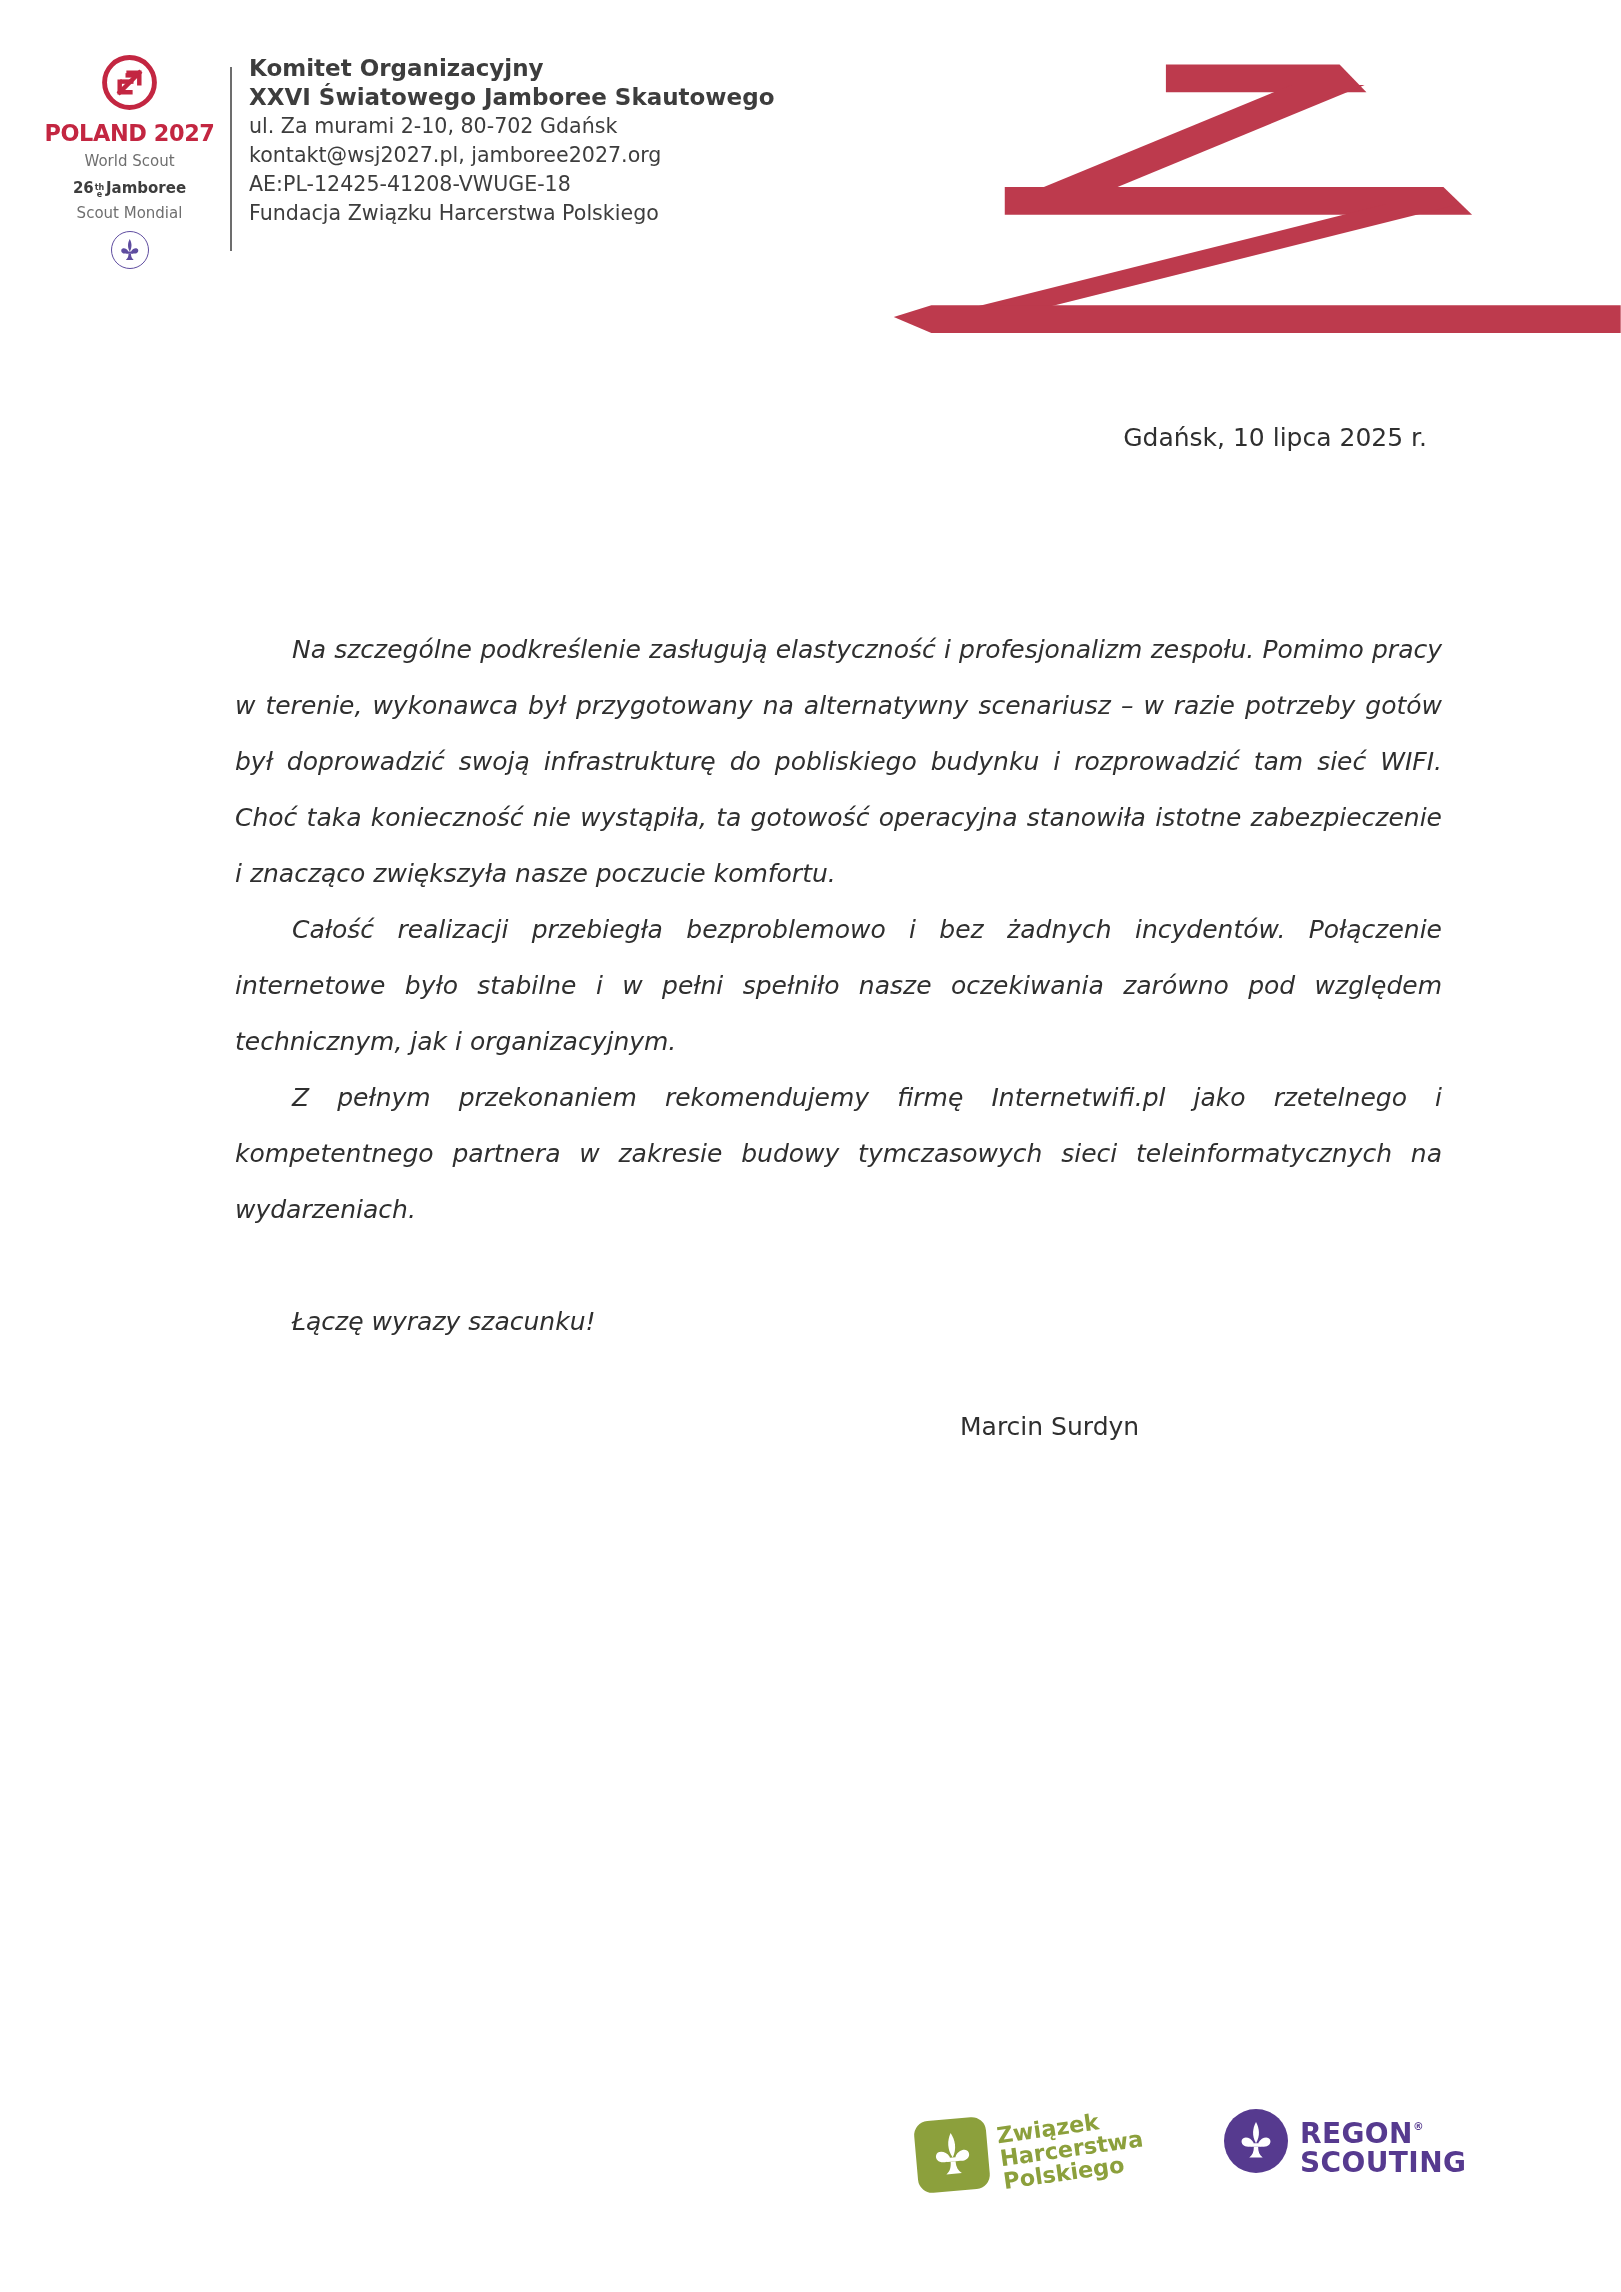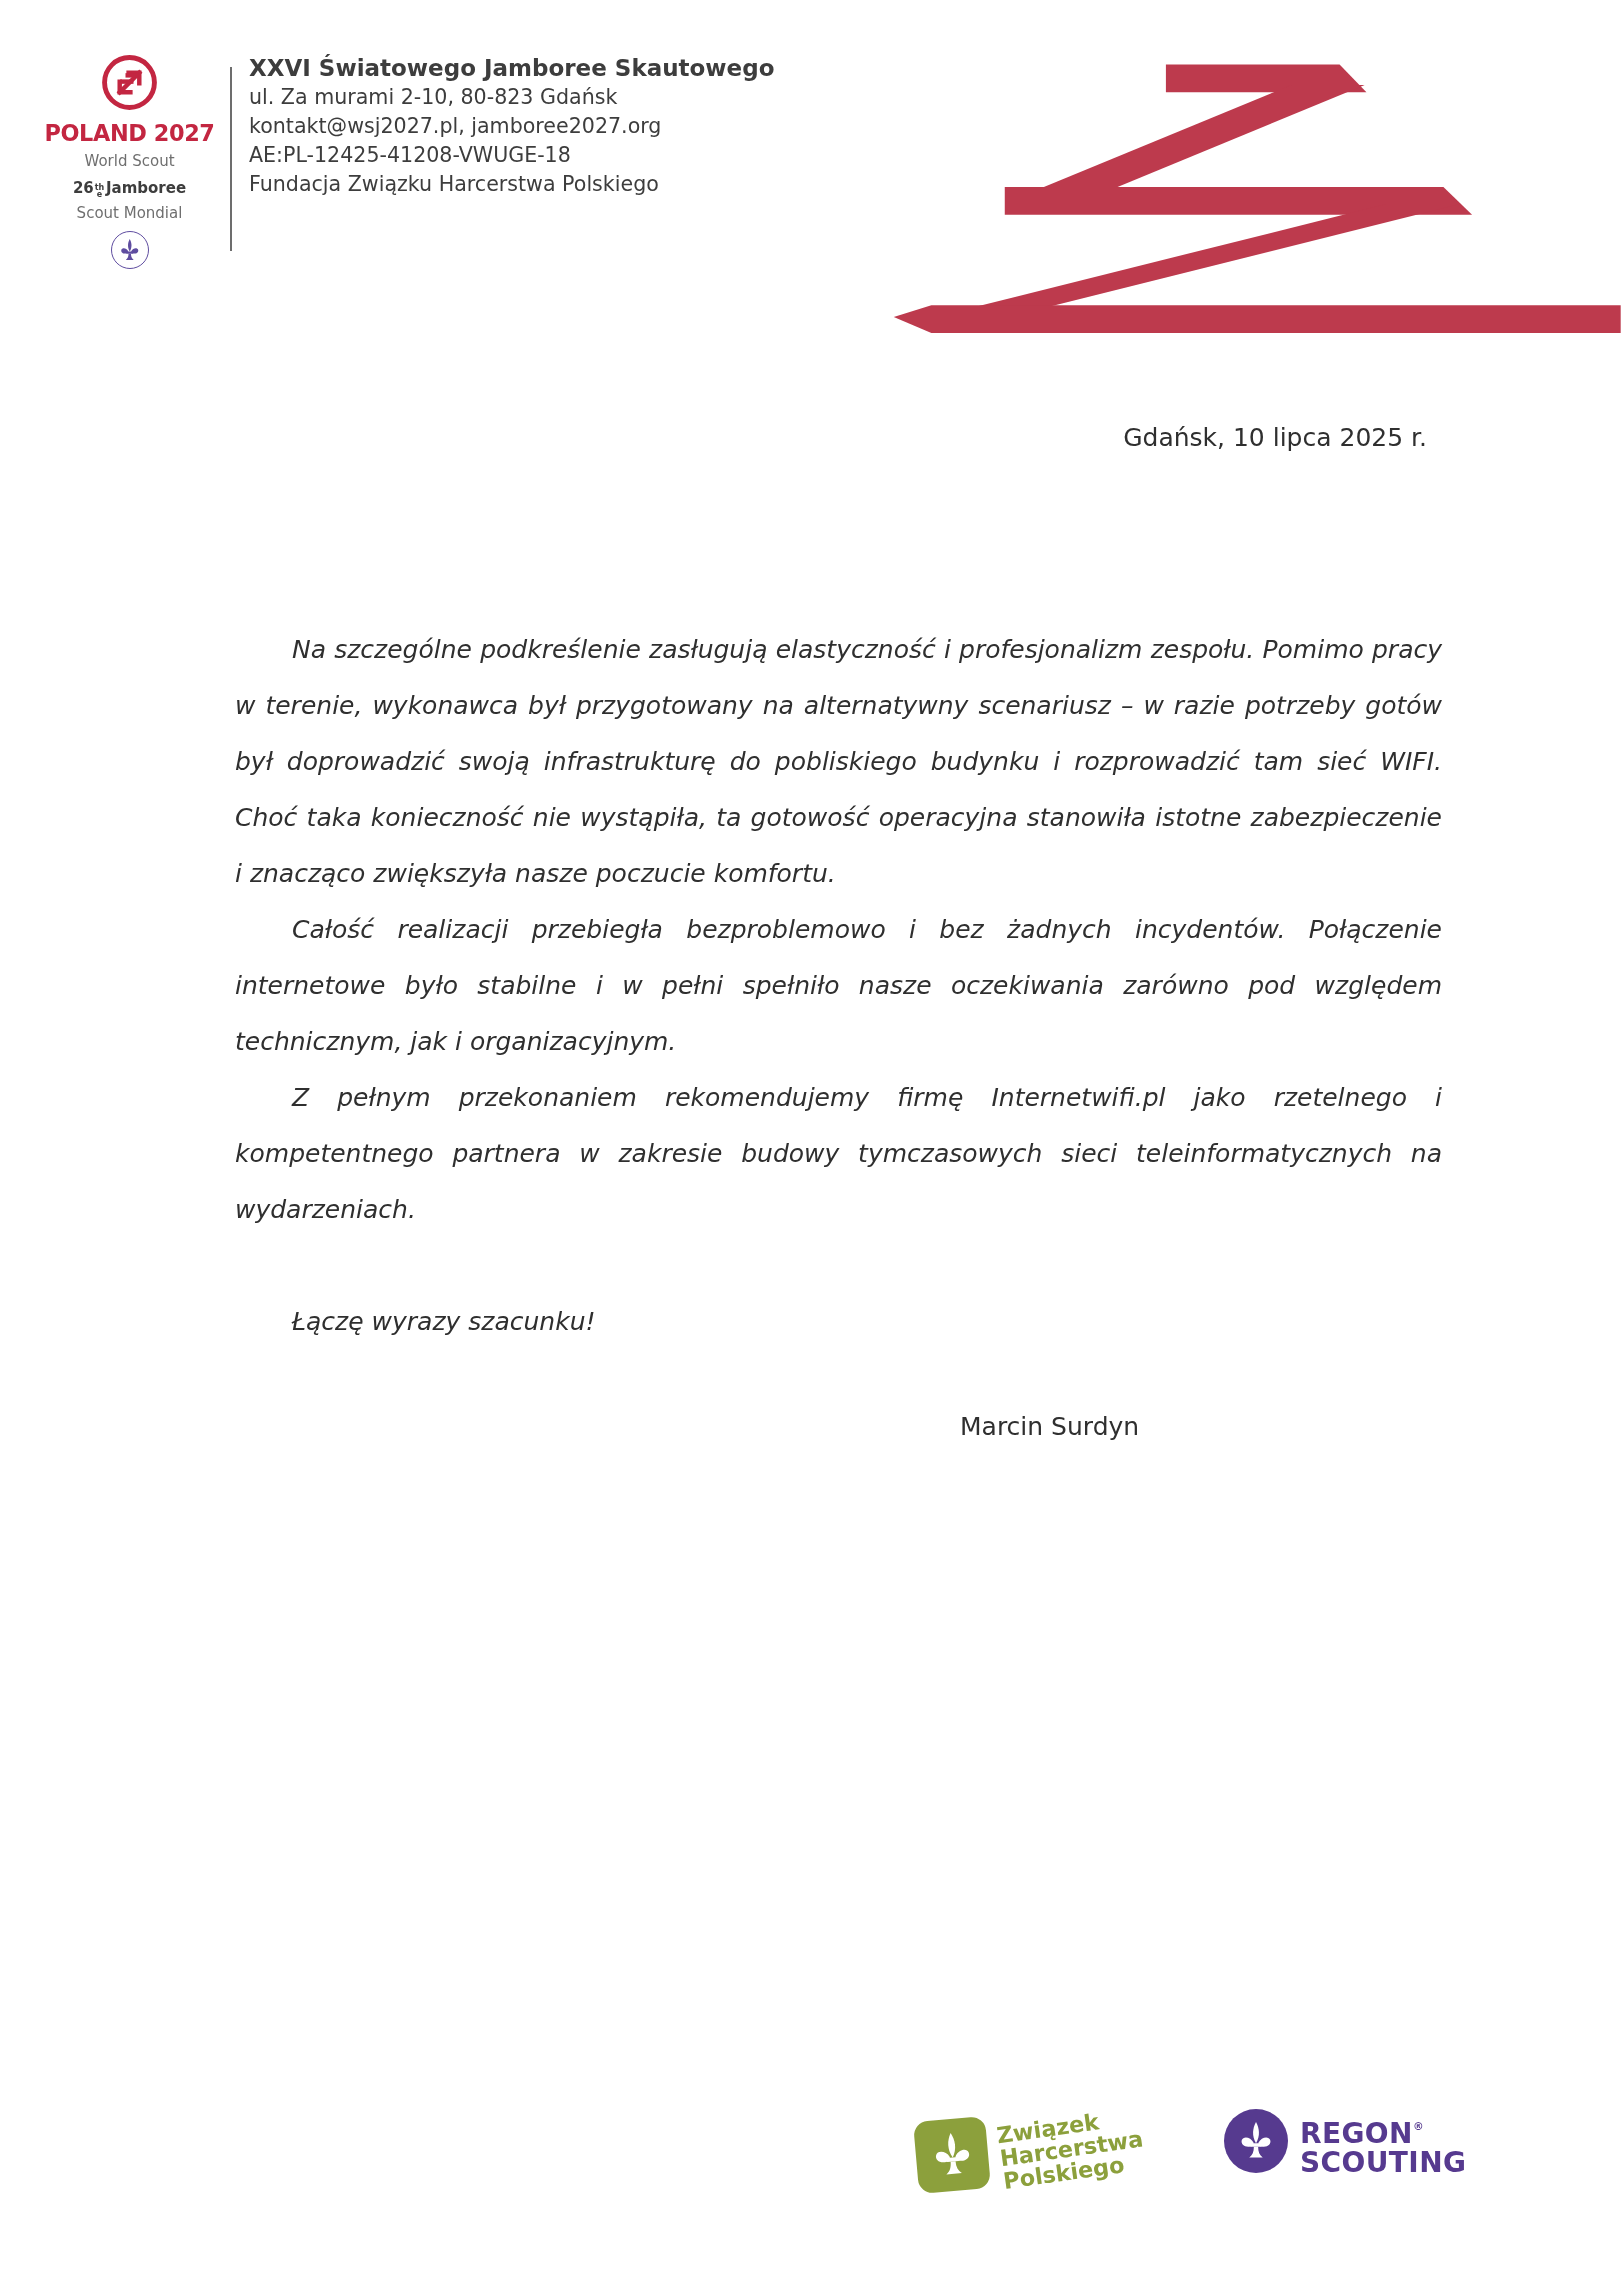--- a/index.html
+++ b/index.html
@@ -89,22 +89,23 @@
     <span class="logo-fleur">
       <svg width="21.5" height="23" viewBox="0 0 100 110" fill="#5F4DA0">
           <use href="#fleur"></use>
         </svg>
     </span>
   </div>
 
   <div class="header-divider"></div>
 
   <div class="org-block">
+    <div class="org-line bold">Komitet Organizacyjny</div>
     <div class="org-line bold">XXVI Światowego Jamboree Skautowego</div>
-    <div class="org-line">ul. Za murami 2-10, 80-823 Gdańsk</div>
+    <div class="org-line">ul. Za murami 2-10, 80-702 Gdańsk</div>
     <div class="org-line">kontakt@wsj2027.pl, jamboree2027.org</div>
     <div class="org-line">AE:PL-12425-41208-VWUGE-18</div>
     <div class="org-line">Fundacja Związku Harcerstwa Polskiego</div>
   </div>
 
   <svg class="zigzag" width="1621" height="376" viewBox="0 0 1810 420">
     <polygon points="1302,72 1496,72 1526,103 1302,103"></polygon>
     <polygon points="1442,95 1524,95 1204,227 1122,227"></polygon>
     <polygon points="1122,209 1612,209 1644,240 1122,240"></polygon>
     <polygon points="1548,228 1630,228 1110,358 1028,358"></polygon>

